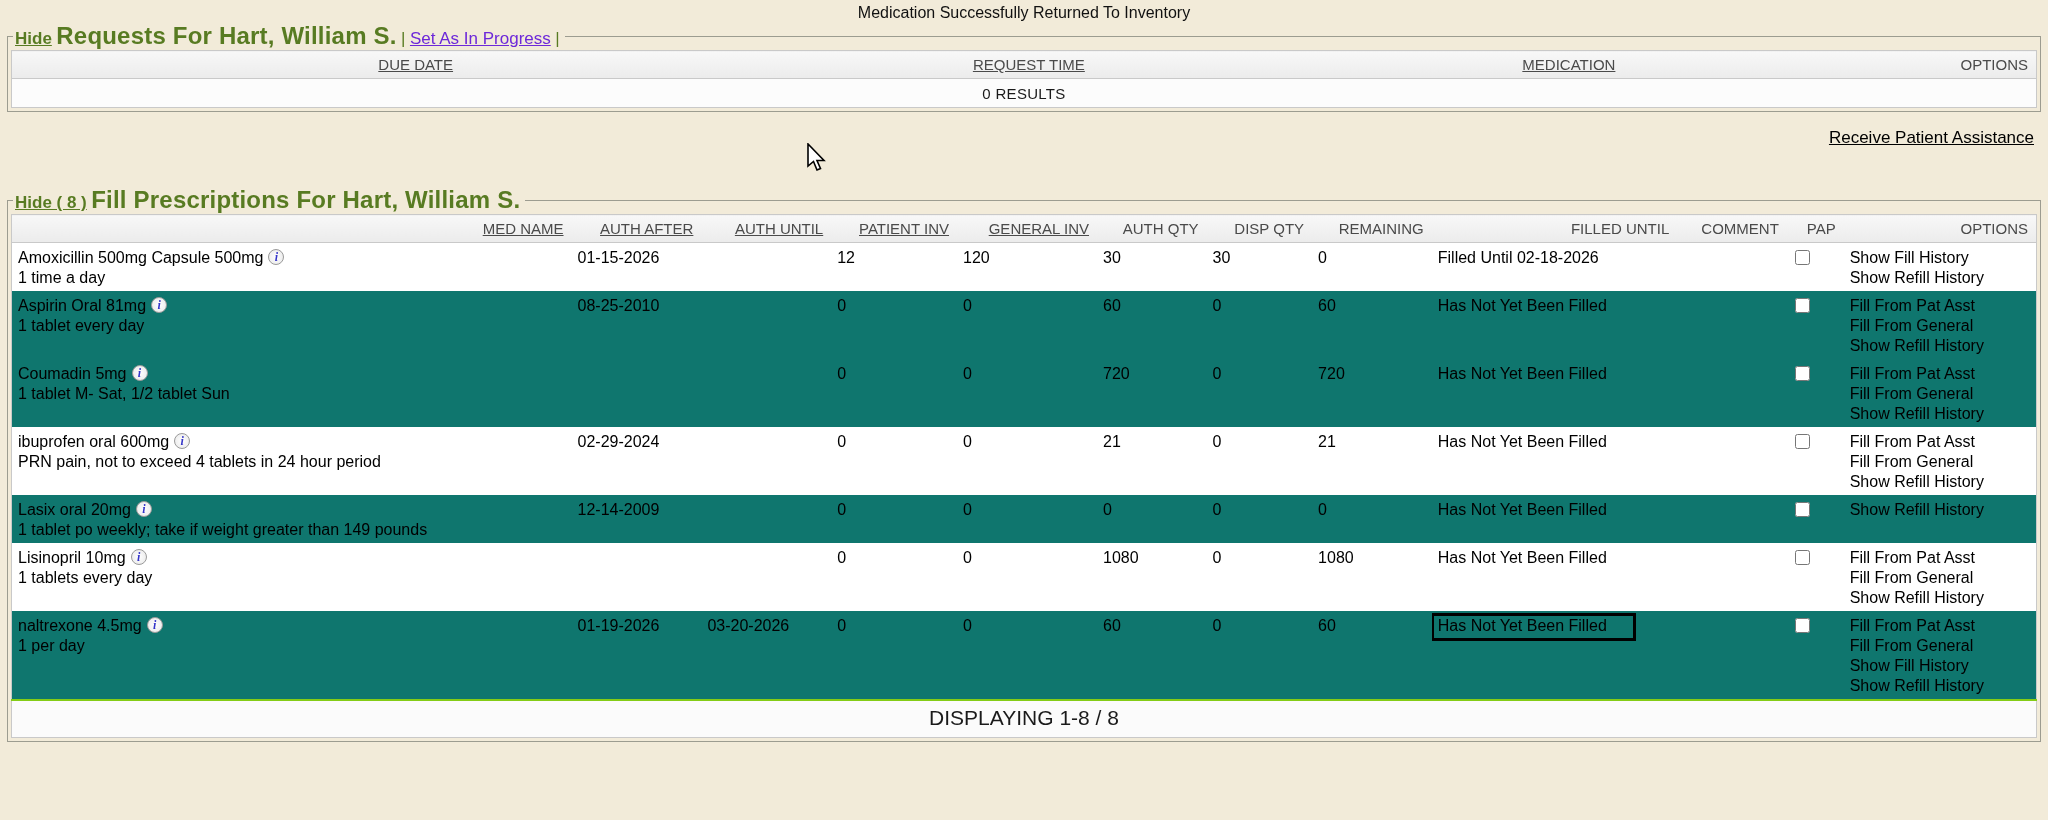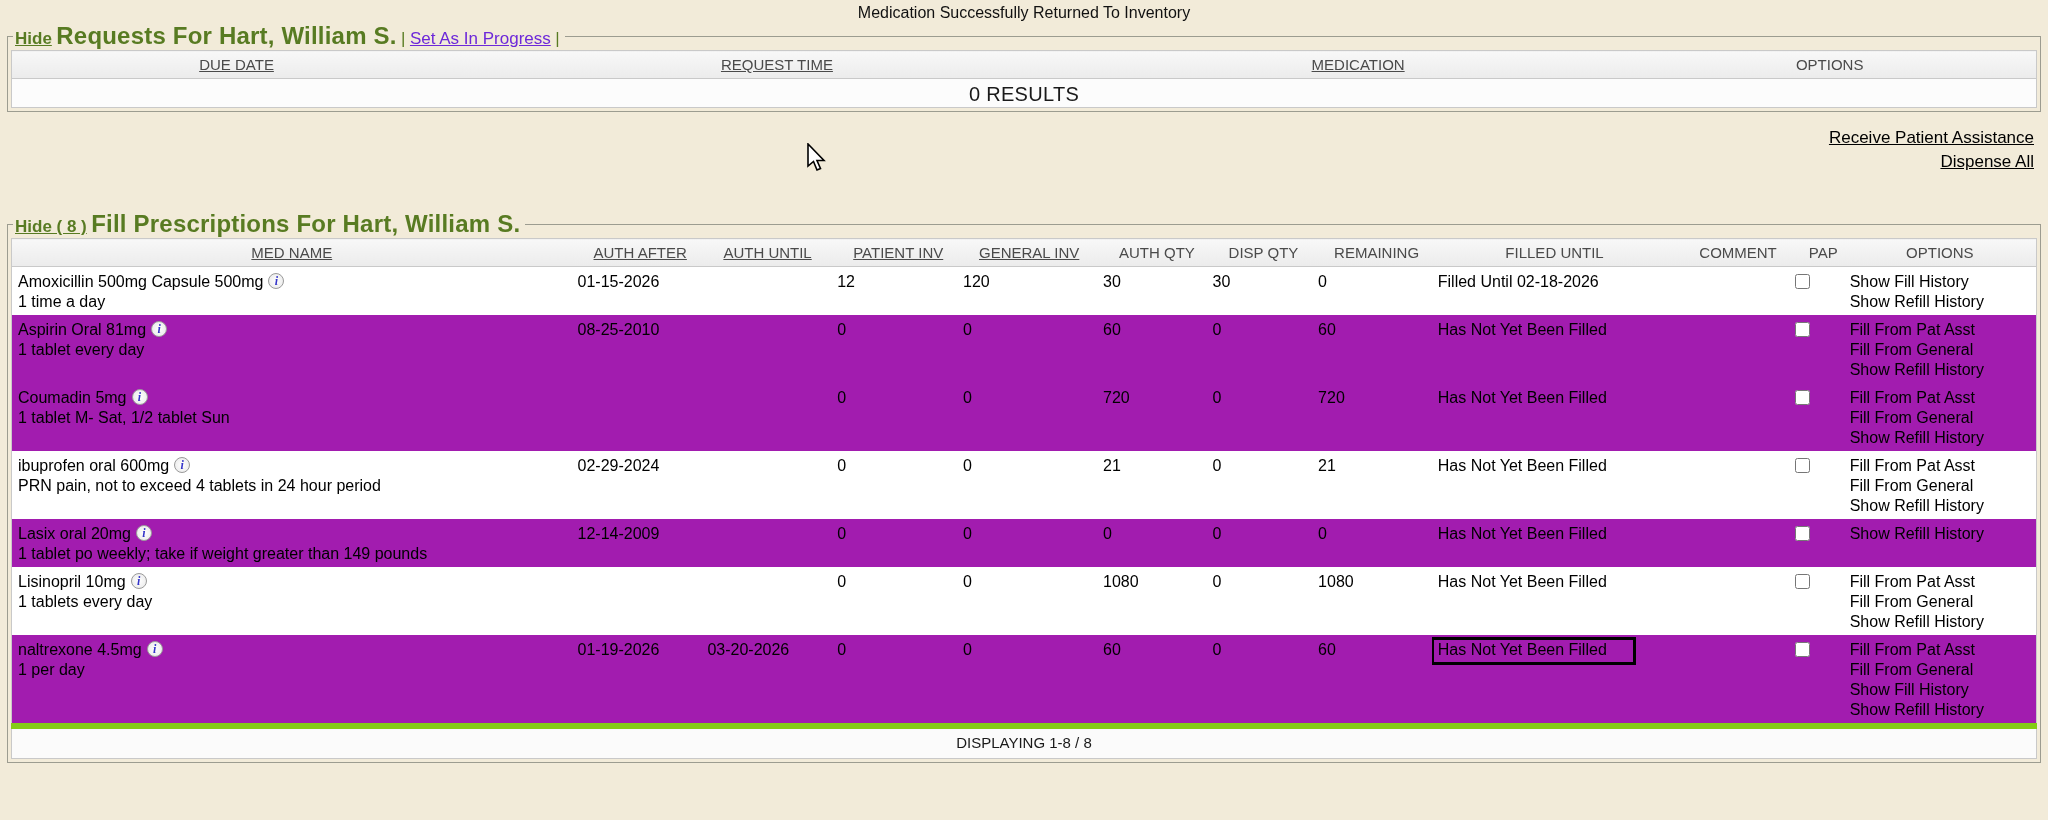--- a/index.html
+++ b/index.html
@@ -22,35 +22,35 @@
   .legend-action { color:#6d28d9; font-size:17px; text-decoration:underline; cursor:pointer; }
 
   table.grid {
     width:100%; border-collapse:collapse; background:#fff;
     border:1px solid #c9c9c9; font-size:16px; table-layout:fixed;
   }
   table.grid thead th {
     background:linear-gradient(#f8f8f8,#ebebeb);
     border-bottom:1px solid #c9c9c9;
     color:#4a4a4a; font-weight:normal; font-size:15px;
-    text-align:center; padding:5px 22px; white-space:nowrap;
+    text-align:right; padding:5px 8px; white-space:nowrap;
   }
   table.grid thead th.sortable span { text-decoration:underline; cursor:pointer; }
   table.grid tbody td {
     vertical-align:top; padding:5px 6px 3px 6px; line-height:20px;
     overflow:hidden;
   }
-  tr.row-even { background:#a21caf;padding-left:32px; }
+  tr.row-even { background:#0f766e;padding-left:32px; }
   .center-row td {
-    text-align:center; font-size:20px; padding:6px 0 7px 0;
+    text-align:center; font-size:15px; padding:6px 0 7px 0;
     background:#fcfcfc; color:#1a1a1a; letter-spacing:0.3px;
   }
   .footer-row td {
-    text-align:center; font-size:15px; padding:5px 0 7px 0;
-    border-top:6px solid #84cc16; background:#fbfbfb; color:#1a1a1a;
+    text-align:center; font-size:21px; padding:5px 0 7px 0;
+    border-top:2px solid #84cc16; background:#fbfbfb; color:#1a1a1a;
   }
 
   .med-sig { display:block; }
   .info-icon {
     display:inline-block; width:16px; height:16px; line-height:15px;
     border-radius:50%; border:1px solid #9a9a9a;
     background:radial-gradient(#ffffff,#e7e7e7);
     color:#3434c8; font-family:"Liberation Serif", serif;
     font-style:italic; font-weight:bold; font-size:12px;
     text-align:center; margin-left:5px; vertical-align:2px; cursor:pointer;
@@ -102,21 +102,20 @@
     <tbody>
       <tr class="center-row">
         <td id="req-empty-cell" colspan="4">0 RESULTS</td>
       </tr>
     </tbody>
   </table>
 </fieldset>
 
 <div class="side-actions">
   <a>Receive Patient Assistance</a>
-  <a>Dispense All</a>
 </div>
 
 <div class="gap-before-fill"></div>
 
 <fieldset class="section">
   <legend>
     <a class="legend-hide">Hide ( 8 )</a>
     <span class="legend-title">Fill Prescriptions For Hart, William S.</span>
   </legend>
   <table class="grid">

